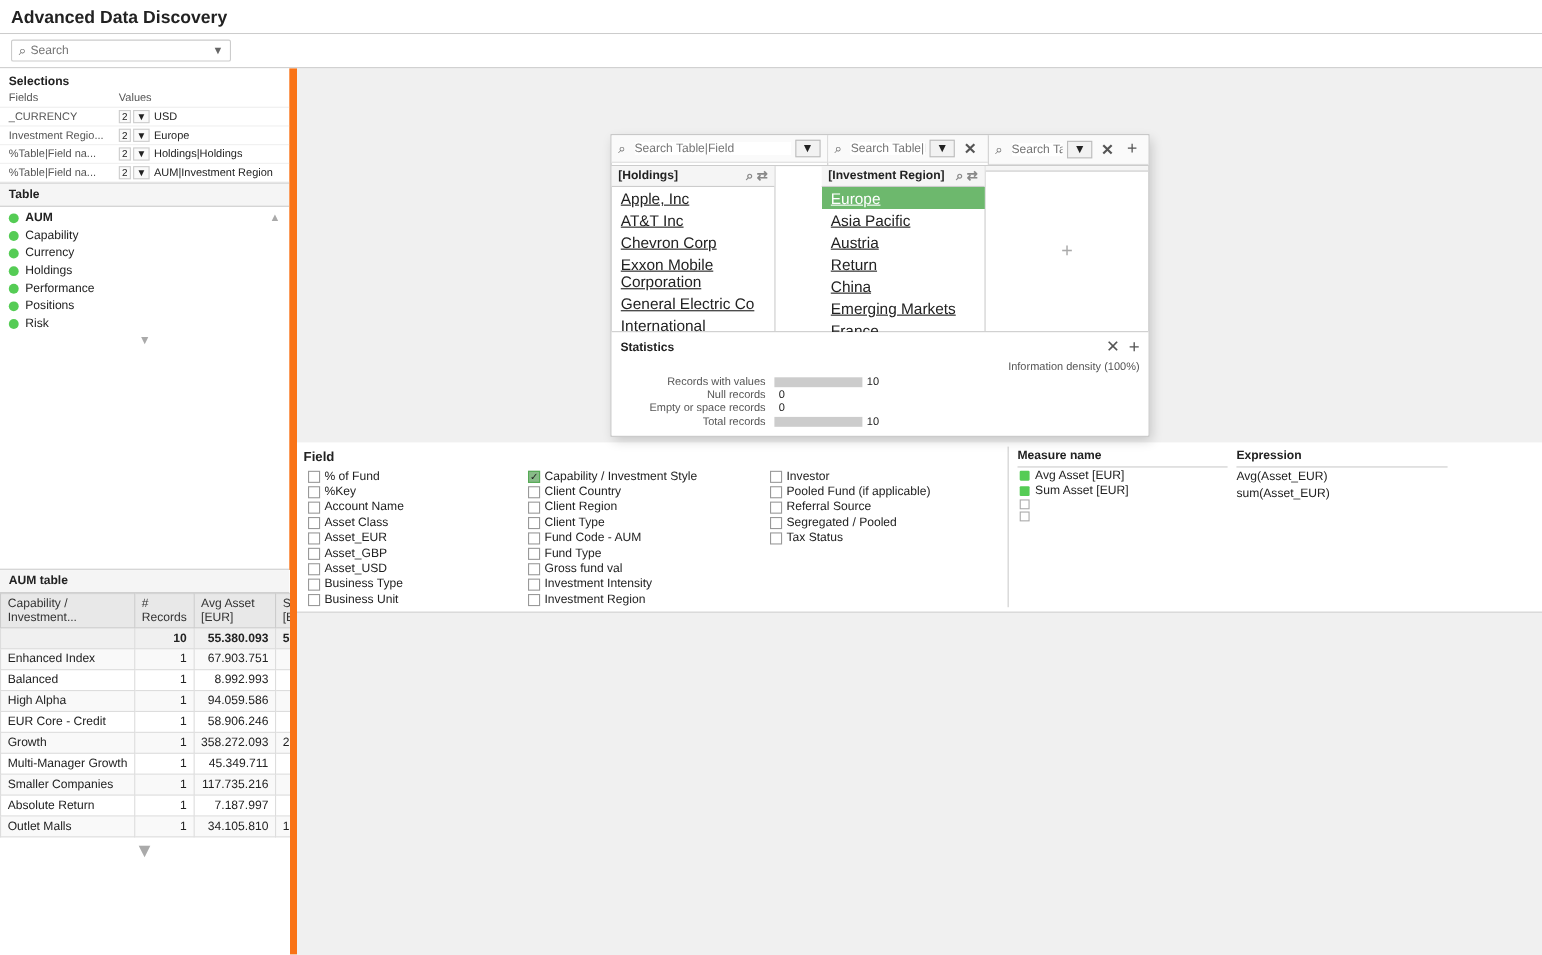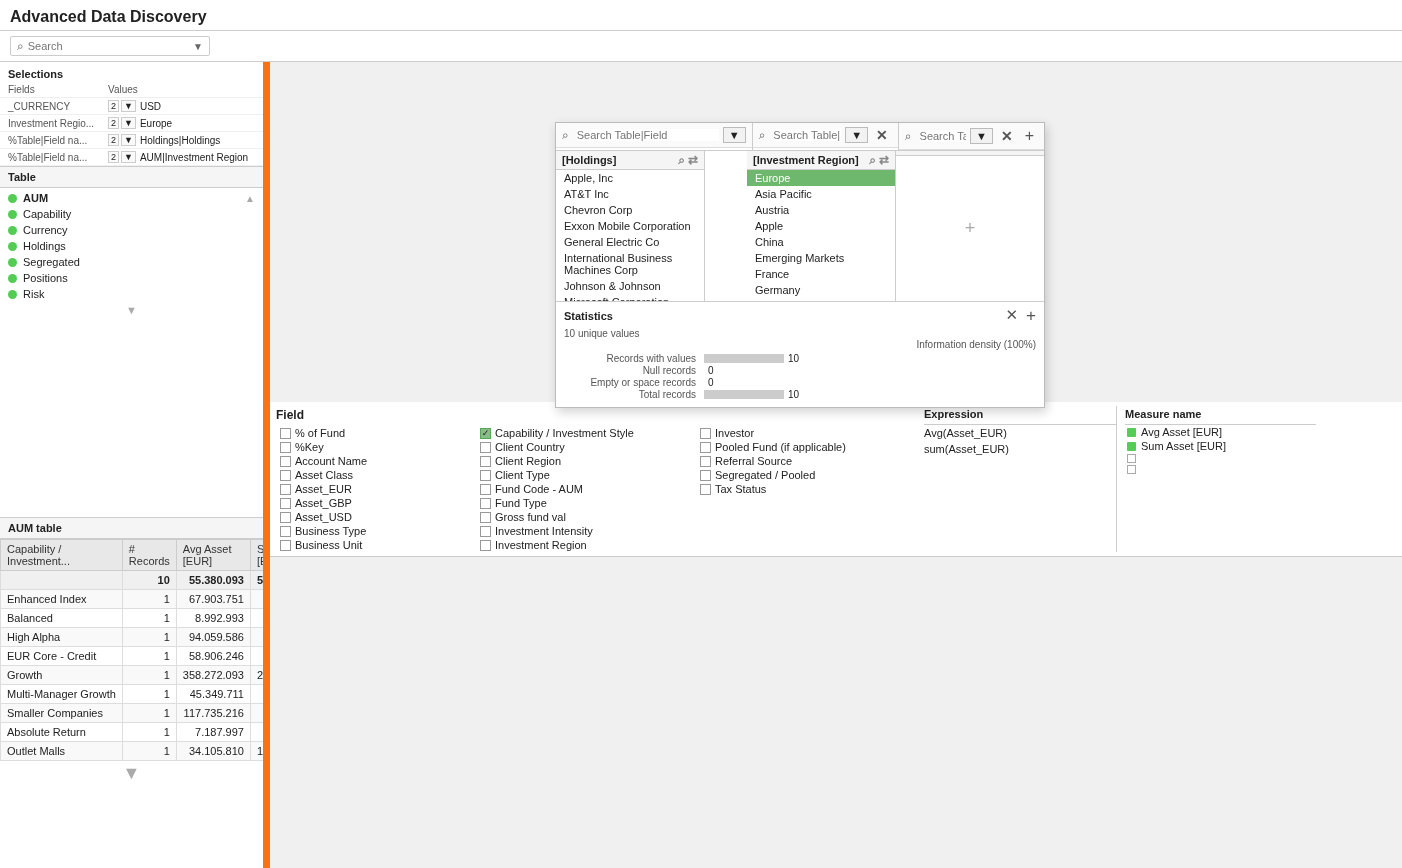--- a/index.html
+++ b/index.html
@@ -123,21 +123,21 @@
       display: flex; align-items: center; border: 1px solid #bbb; background: #fff; padding: 2px 6px; flex: 1;
     }
     .filter-dropdown-btn { border: 1px solid #bbb; background: #f2f2f2; padding: 1px 5px; cursor: pointer; font-size: 11px; }
     .filter-x-btn { cursor: pointer; font-weight: bold; font-size: 14px; color: #555; padding: 0 4px; }
     .filter-col-header {
       display: flex; align-items: center; justify-content: space-between;
       padding: 2px 6px; background: #f5f5f5; border-bottom: 1px solid #ccc; font-weight: bold; font-size: 11px;
     }
     .filter-col-header-icons { display: flex; gap: 3px; font-size: 12px; color: #888; }
     .filter-col-items { overflow-y: auto; flex: 1; }
-    .filter-col-item { padding: 2px 8px; cursor: pointer; font-size: 11px; }
+    .filter-col-item { padding: 2px 8px; cursor: pointer; font-size: 14px; text-decoration: underline; }
     .filter-col-item.active { background: #6db86d; color: #fff; }
 
     .stats-section {
       background: #fff;
       border-top: 1px solid #ccc;
       padding: 4px 8px 6px;
     }
     .stats-section-header {
       display: flex; align-items: center; justify-content: space-between; margin-bottom: 2px;
     }
@@ -243,21 +243,21 @@
           <div class="table-item">
             <span class="dot"></span>
             <span>Currency</span>
           </div>
           <div class="table-item">
             <span class="dot"></span>
             <span>Holdings</span>
           </div>
           <div class="table-item">
             <span class="dot"></span>
-            <span>Segregated</span>
+            <span>Performance</span>
           </div>
           <div class="table-item">
             <span class="dot"></span>
             <span>Positions</span>
           </div>
           <div class="table-item">
             <span class="dot"></span>
             <span>Risk</span>
           </div>
           <div style="display:flex;align-items:center;justify-content:center;padding:2px;color:#aaa;">▼</div>
@@ -404,21 +404,21 @@
               <span>[Investment Region]</span>
               <span class="filter-col-header-icons">
                 <span>⌕</span>
                 <span>⇄</span>
               </span>
             </div>
             <div class="filter-col-items">
               <div class="filter-col-item active">Europe</div>
               <div class="filter-col-item">Asia Pacific</div>
               <div class="filter-col-item">Austria</div>
-              <div class="filter-col-item">Apple</div>
+              <div class="filter-col-item">Return</div>
               <div class="filter-col-item">China</div>
               <div class="filter-col-item">Emerging Markets</div>
               <div class="filter-col-item">France</div>
               <div class="filter-col-item">Germany</div>
               <div class="filter-col-item">India</div>
             </div>
           </div>
 
           <div style="flex:1;display:flex;flex-direction:column;">
             <div class="filter-col-header">
@@ -429,21 +429,20 @@
         </div>
 
         <div class="stats-section">
           <div class="stats-section-header">
             <span style="font-weight:bold;font-size:11px;">Statistics</span>
             <div style="display:flex;gap:8px;">
               <span style="cursor:pointer;color:#555;font-size:15px;">✕</span>
               <span style="cursor:pointer;color:#555;font-size:17px;">+</span>
             </div>
           </div>
-          <div style="font-size:10px;color:#555;">10 unique values</div>
           <div style="font-size:10px;color:#555;margin-bottom:3px;text-align:right;">Information density (100%)</div>
           <div class="stats-row">
             <span class="stats-lbl">Records with values</span>
             <div class="stats-bar-bg" style="width:80px;"></div>
             <span class="stats-num">10</span>
           </div>
           <div class="stats-row">
             <span class="stats-lbl">Null records</span>
             <div class="stats-bar-bg" style="width:0px;"></div>
             <span class="stats-num">0</span>
@@ -563,53 +562,53 @@
               <div class="field-item">
                 <span class="field-checkbox"></span>
                 <span>Segregated / Pooled</span>
               </div>
               <div class="field-item">
                 <span class="field-checkbox"></span>
                 <span>Tax Status</span>
               </div>
             </div>
 
-            <div style="min-width:200px;padding-left:8px;">
-              <div style="font-weight:bold;font-size:11px;padding:2px 0 4px;border-bottom:1px solid #ccc;">Expression</div>
-              <div class="field-item" style="padding:2px 0;">
-                <span>Avg(Asset_EUR)</span>
-              </div>
-              <div class="field-item" style="padding:2px 0;">
-                <span>sum(Asset_EUR)</span>
-              </div>
-              <div class="field-item" style="padding:2px 0;">
-                <span></span>
-              </div>
-              <div class="field-item" style="padding:2px 0;">
-                <span></span>
-              </div>
-            </div>
             <div style="min-width:200px;border-left:1px solid #ccc;padding-left:8px;">
               <div style="font-weight:bold;font-size:11px;padding:2px 0 4px;border-bottom:1px solid #ccc;">Measure name</div>
               <div class="measure-item">
                 <span class="measure-dot"></span>
                 <span>Avg Asset [EUR]</span>
               </div>
               <div class="measure-item">
                 <span class="measure-dot"></span>
                 <span>Sum Asset [EUR]</span>
               </div>
               <div class="measure-item">
                 <span style="width:9px;height:9px;border:1px solid #aaa;margin-right:5px;display:inline-block;"></span>
                 <span></span>
               </div>
               <div class="measure-item">
                 <span style="width:9px;height:9px;border:1px solid #aaa;margin-right:5px;display:inline-block;"></span>
                 <span></span>
               </div>
             </div>
+            <div style="min-width:200px;padding-left:8px;">
+              <div style="font-weight:bold;font-size:11px;padding:2px 0 4px;border-bottom:1px solid #ccc;">Expression</div>
+              <div class="field-item" style="padding:2px 0;">
+                <span>Avg(Asset_EUR)</span>
+              </div>
+              <div class="field-item" style="padding:2px 0;">
+                <span>sum(Asset_EUR)</span>
+              </div>
+              <div class="field-item" style="padding:2px 0;">
+                <span></span>
+              </div>
+              <div class="field-item" style="padding:2px 0;">
+                <span></span>
+              </div>
+            </div>
           </div>
         </div>
       </div>
 
     </div>
   </div>
 </div>
 
 </body></html>

